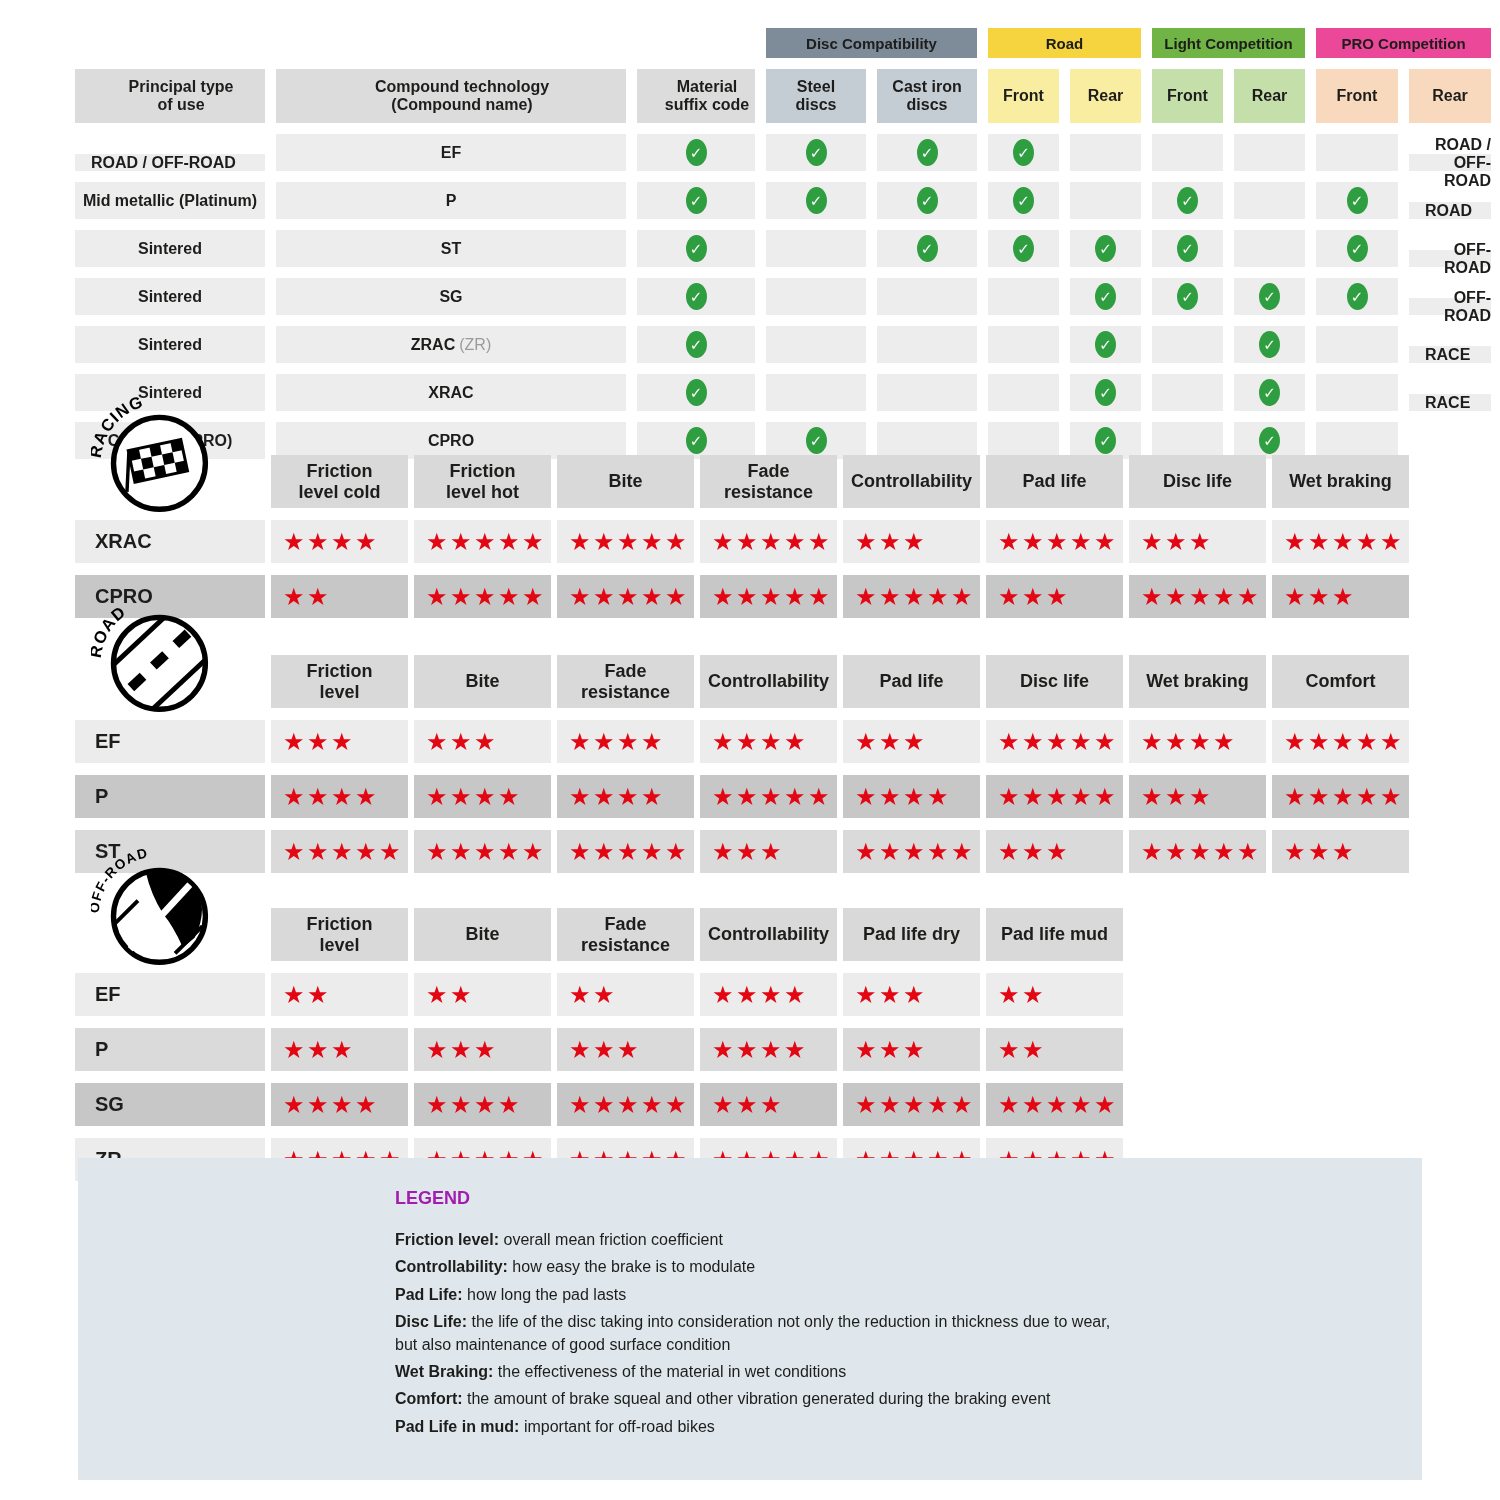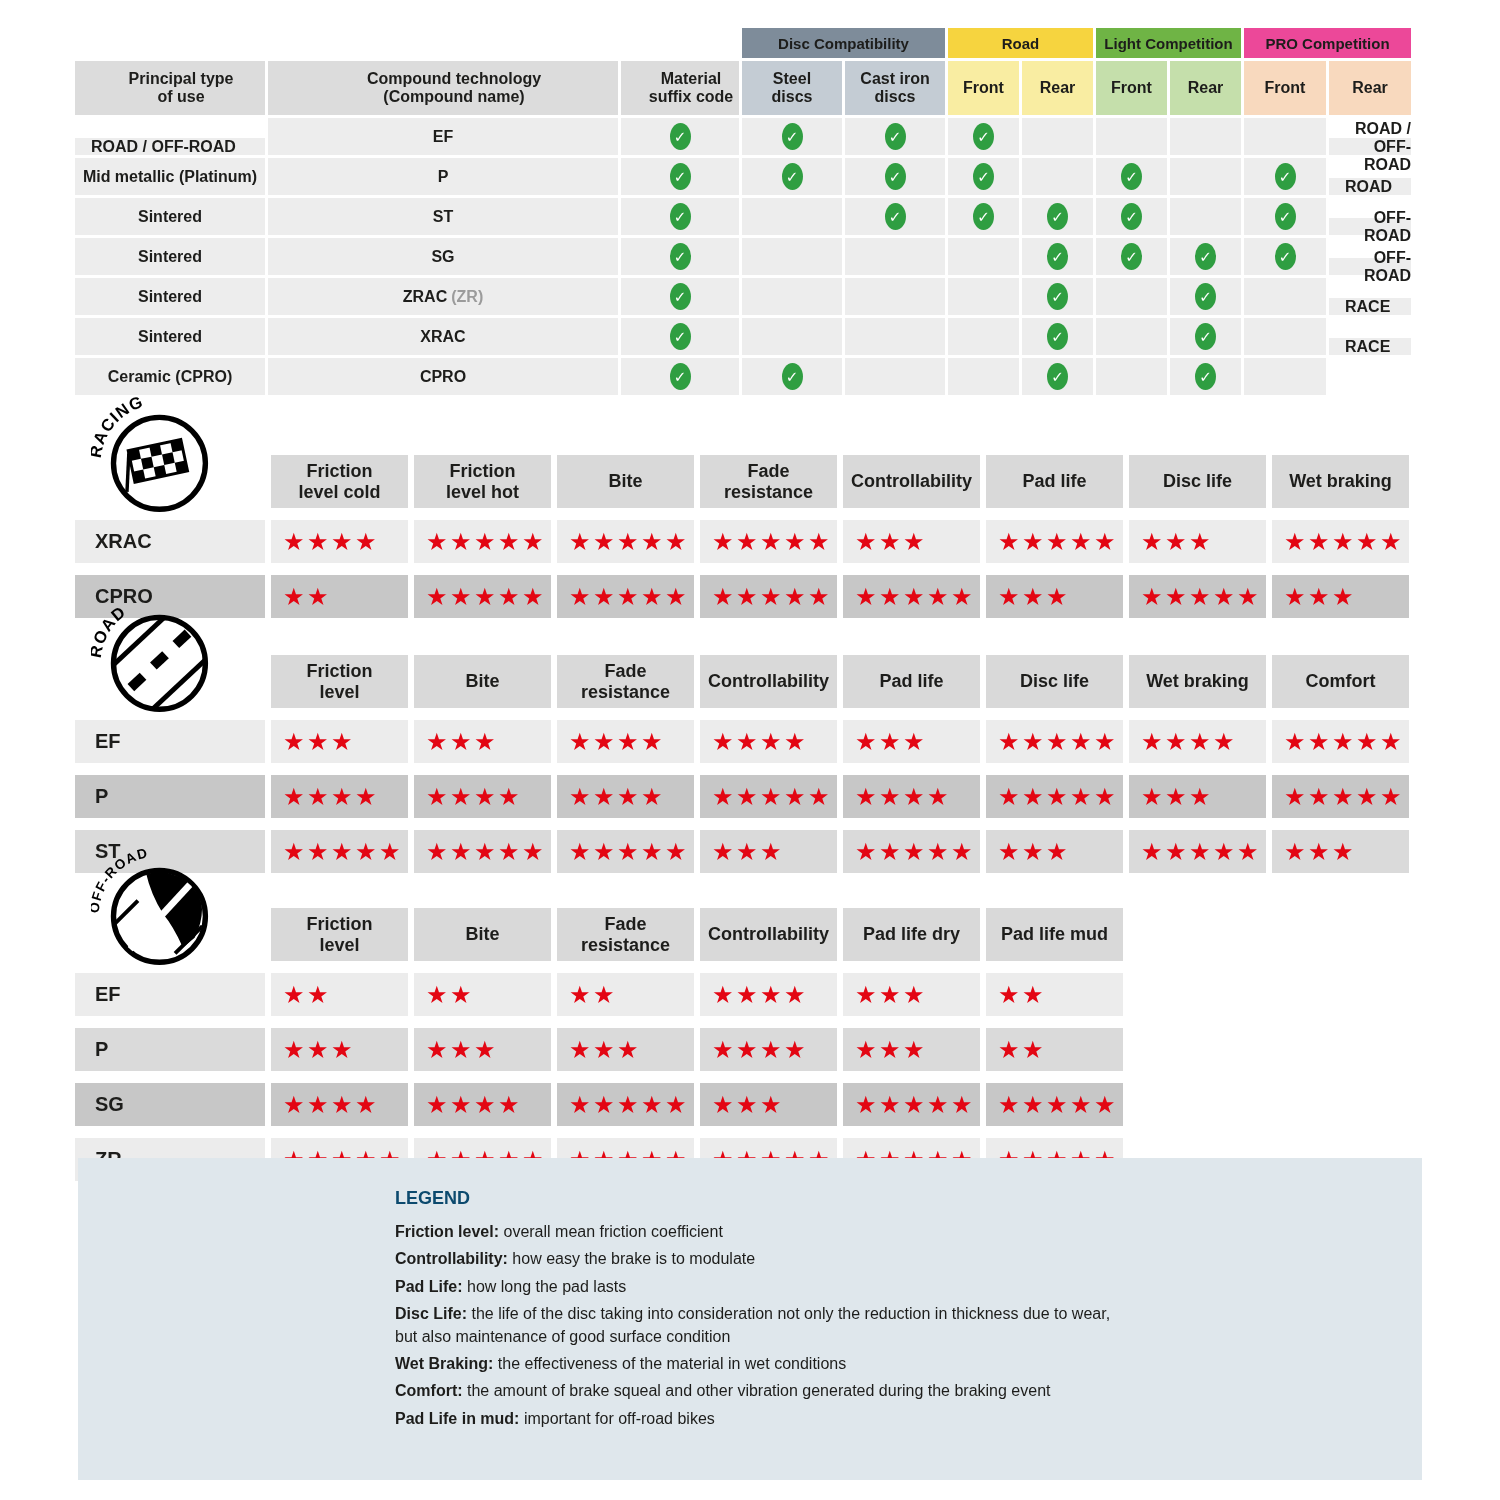--- a/index.html
+++ b/index.html
@@ -9,26 +9,26 @@
   
   .cell{display:flex;align-items:center;justify-content:center;background:#ededed;
         font-weight:bold;text-align:center;}
   .cell.spacer{background:transparent;}
   .pre{white-space:pre-line;}
   .left{justify-content:flex-start;padding-left:16px;text-align:right;margin-top:20px;}
 
   
   .compat-grid{position:absolute;left:75px;top:28px;display:grid;
     grid-template-columns:190px 350px 118px 100px 100px 71px 71px 71px 71px 82px 82px;
-    grid-template-rows:30px 54px;grid-auto-rows:37px;gap:3px;}
+    grid-template-rows:30px 54px;grid-auto-rows:37px;gap:11px;}
   .group-header{font-size:15px;}
   .col-header{background:#dcdcdc;font-size:16px;line-height:1.15;padding-left:22px;}
   .sub-header{font-size:16px;line-height:1.12;}
   .row-use,.row-compound,.row-suffix{font-size:16px;}
-  .suffix-note{color:#9b9b9b;font-weight:bold;margin-left:4px;}
+  .suffix-note{color:#9b9b9b;font-weight:normal;margin-left:4px;}
   .check{display:flex;align-items:center;justify-content:center;width:21px;height:27px;
          border-radius:50%;background:#2f9e41;color:#fff;font-size:15px;font-weight:bold;
          font-family:"DejaVu Sans",sans-serif;}
 
   
   .rating-section{position:absolute;left:75px;}
   #section-racing{top:455px;}
   #section-road{top:655px;}
   #section-offroad{top:908px;}
   .rating-grid{display:grid;grid-template-columns:190px repeat(var(--cols,8),137px);
@@ -42,21 +42,21 @@
   .shade-medium{background:#dadada;}
   .shade-dark{background:#c7c7c7;}
 
   .section-icon{position:absolute;left:16px;top:-66px;width:132px;height:132px;}
   .arc-label{font-family:"Liberation Sans","DejaVu Sans",sans-serif;font-weight:bold;
              letter-spacing:1.2px;fill:#000;}
 
   
   .legend-box{position:absolute;left:78px;top:1158px;width:1344px;height:322px;
     background:#dfe7ec;box-sizing:border-box;padding:30px 40px 20px 317px;}
-  .legend-title{color:#0c4a6e;font-weight:bold;font-size:18px;margin:0 0 12px 0;}
+  .legend-title{color:#a21caf;font-weight:bold;font-size:18px;margin:0 0 20px 0;}
   .legend-line{margin:0 0 5px 0;font-size:16px;line-height:1.4;white-space:pre-line;}
   .legend-line b{font-weight:bold;}
 </style>
 </head>
 <body>
 
 <div class="page">
 
   <div class="compat-grid">
       <div class="cell spacer" style="grid-column: 1 / span 3;"></div>

